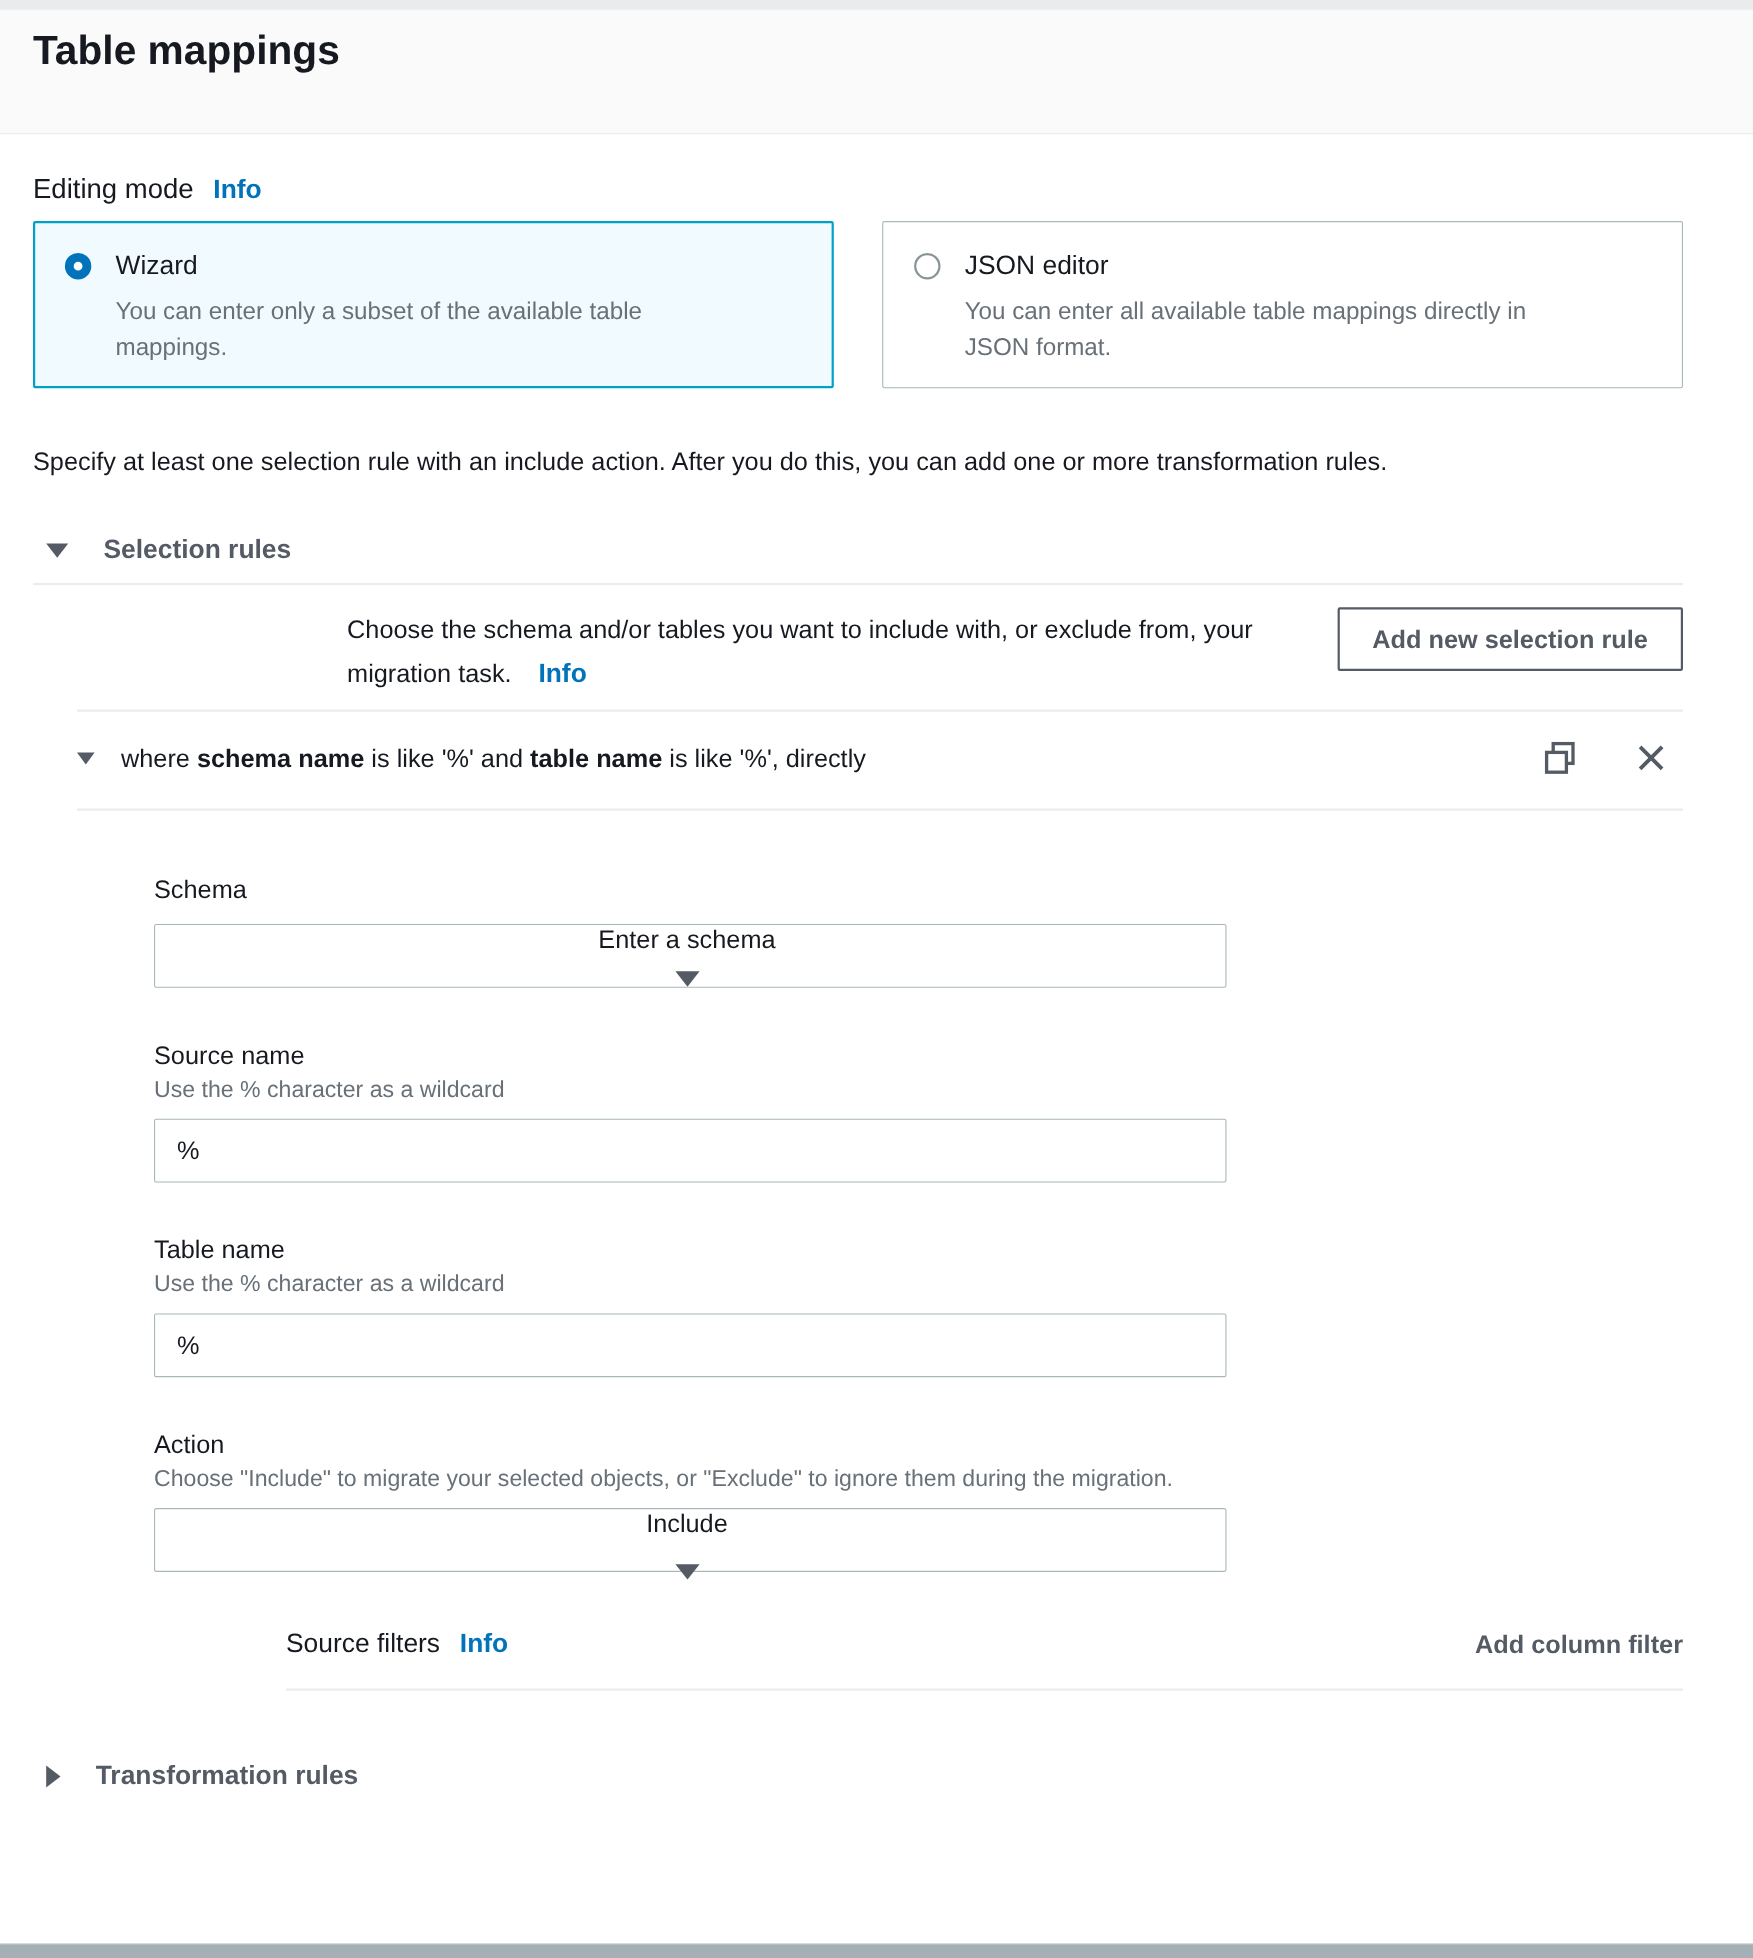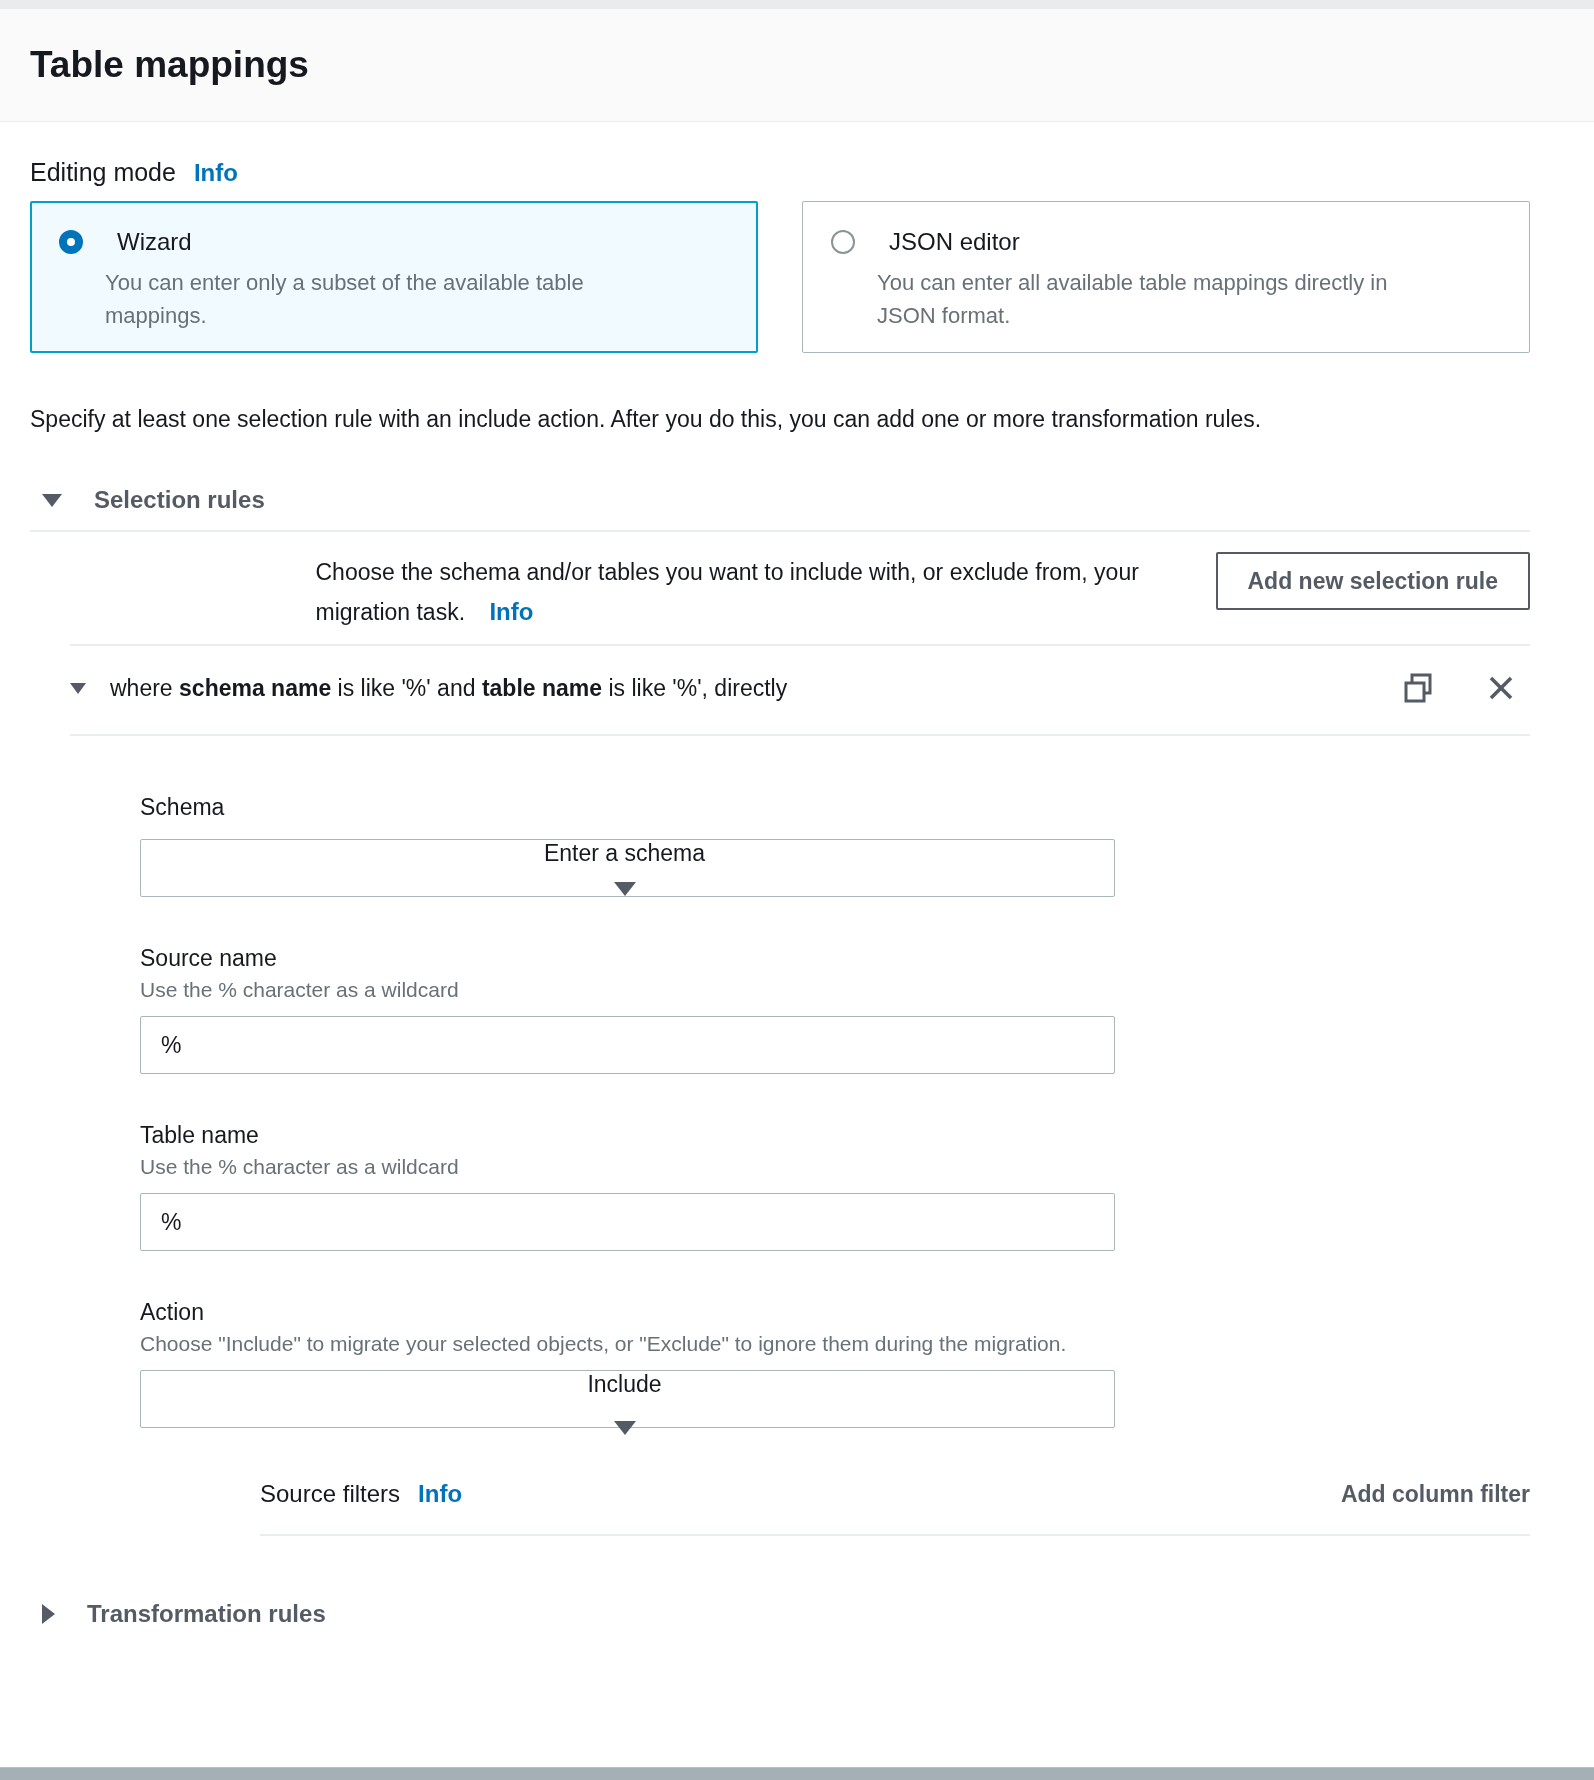--- a/index.html
+++ b/index.html
@@ -2,32 +2,32 @@
 <html><head>
 <meta charset="utf-8">
 <style>
   * { margin:0; padding:0; box-sizing:border-box; }
   html,body { width:1594px; height:1780px; overflow:hidden; background:#ffffff;
     font-family:"Liberation Sans", sans-serif; color:#16191f; }
   .page { position:relative; width:1594px; height:1780px; }
 
   .top-strip { height:9px; background:#e9ebed; }
   .panel-header { height:113px; background:#fafafa; border-bottom:1px solid #eaeded;
-    display:flex; align-items:center; padding:0 30px; }
+    display:flex; align-items:flex-start; padding:16px 30px; }
   .panel-title { font-size:37px; font-weight:700; color:#16191f; }
 
   .content { padding:0 64px 0 30px; }
 
   .field-row { margin-top:36px; display:flex; align-items:baseline; font-size:25px; }
   .info-link { color:#0073bb; font-weight:700; margin-left:18px; font-size:24px; cursor:pointer; text-decoration:none; }
 
   .cards { display:flex; gap:44px; margin-top:14px; }
   .card { flex:1; height:152px; background:#ffffff; border:1px solid #aab7b8; border-radius:2px; padding:26px 28px; }
   .card.selected { background:#f1faff; border:2px solid #00a1c9; padding:25px 27px; }
-  .card-head { display:flex; align-items:center; gap:34px; }
+  .card-head { display:flex; align-items:center; gap:22px; }
   .radio { width:24px; height:24px; border-radius:50%; background:#fff; border:2px solid #879596; flex:0 0 auto; }
   .radio.checked { border:8px solid #0073bb; }
   .card-label { font-size:24px; color:#16191f; }
   .card-desc { margin:10px 0 0 46px; font-size:22px; line-height:33px; color:#687078; }
   .card-desc.w1 { max-width:500px; }
   .card-desc.w2 { max-width:545px; }
 
   .intro { margin-top:46px; font-size:23px; line-height:41px; max-width:1330px; color:#16191f; }
 
   .section-header { margin-top:46px; display:flex; align-items:center; gap:32px; padding-left:12px; cursor:pointer; }

